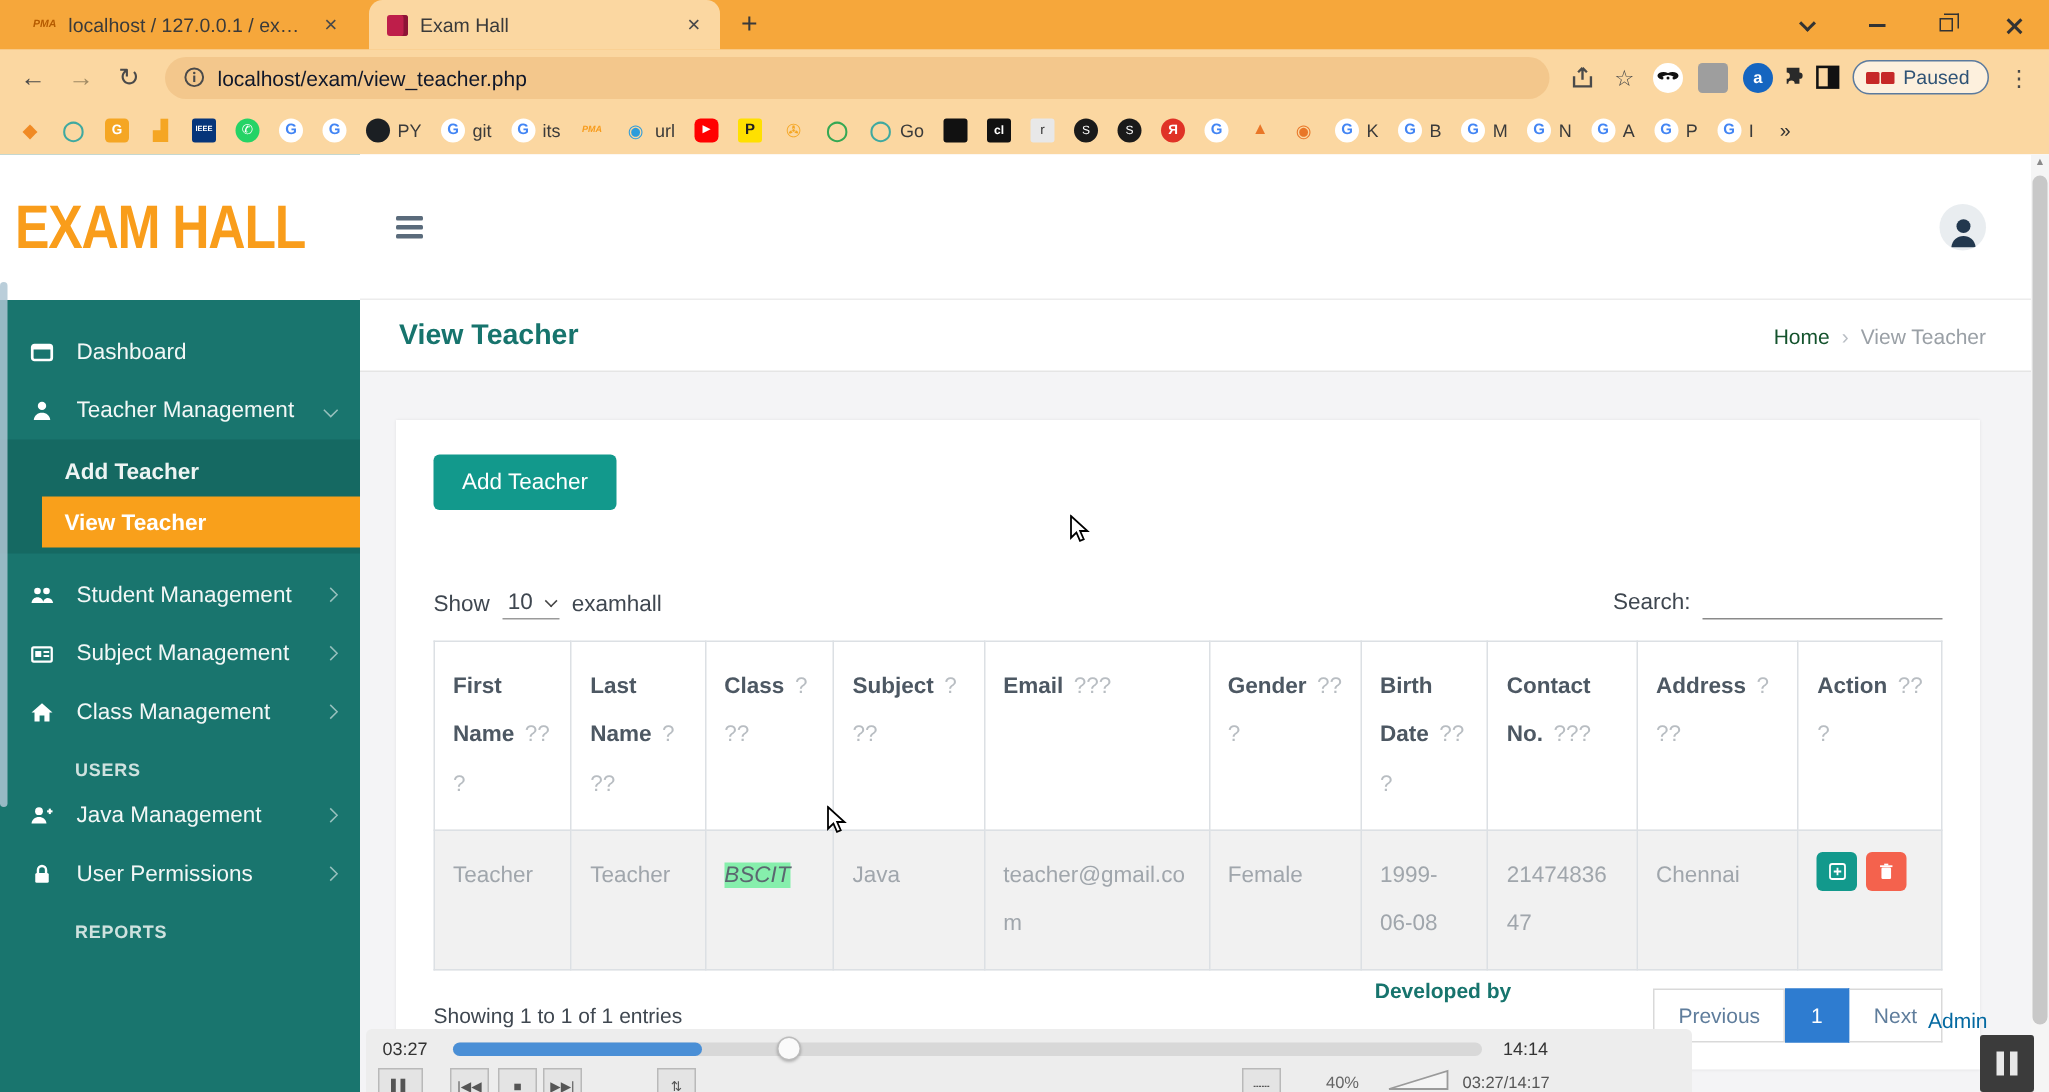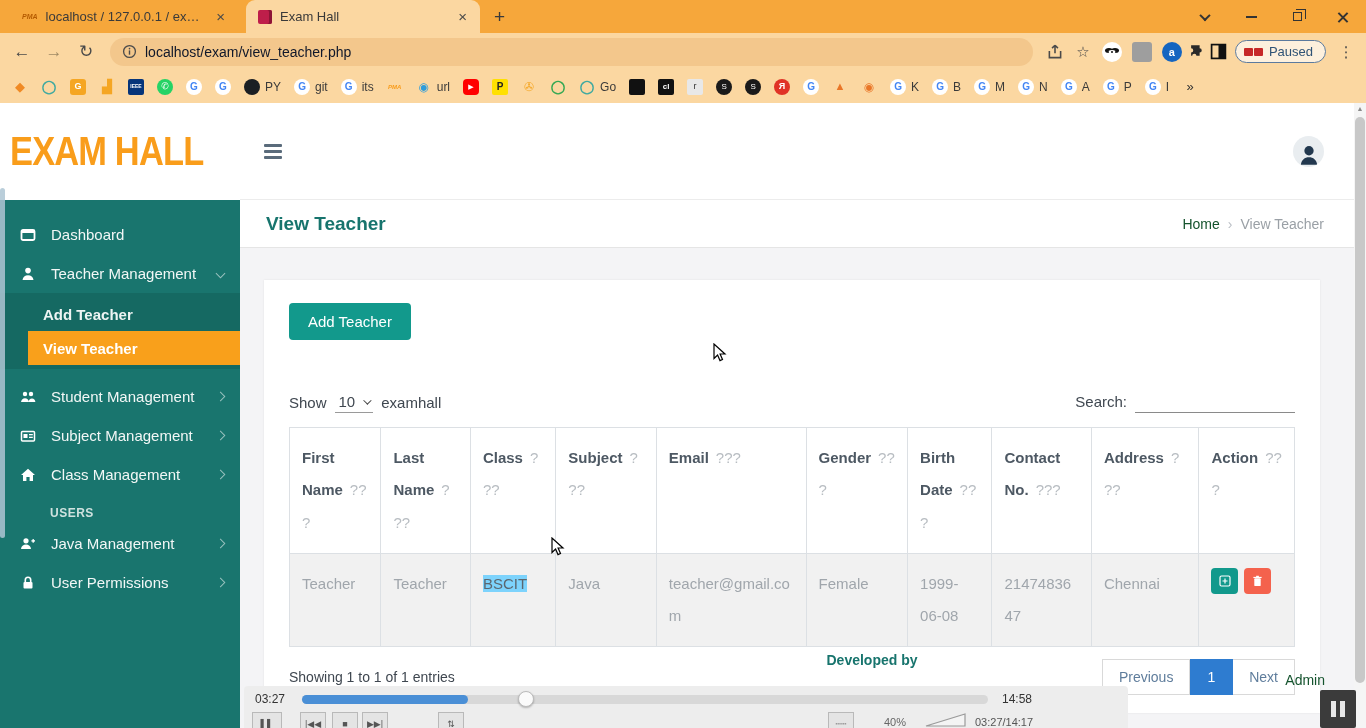--- a/index.html
+++ b/index.html
@@ -106,35 +106,35 @@
   .entries-select { display:inline-flex; align-items:center; gap:8px; border-bottom:1px solid #9a9a9a; padding:1px 4px 2px; }
   .entries-select .chev { width:6px; height:6px; border-right:1.6px solid #444; border-bottom:1.6px solid #444; transform:rotate(45deg) translateY(-2px); }
   .search-box { display:flex; align-items:flex-start; gap:8px;margin-left:12px; }
   .search-input { width:160px; border:none; border-bottom:1px solid #8a8a8a; height:20px; background:transparent; }
 
   table.dt { width:100%; border-collapse:collapse; margin-top:14px; table-layout:fixed; }
   .dt th, .dt td { border:1px solid #DCE0E4; text-align:left; vertical-align:top; padding:14px 12px; line-height:2.15; font-size:15px; word-wrap:break-word; }
   .dt th { color:#4D5863; font-weight:700; background:#fff; height:80px; }
   .dt td { color:#A0A6AC; background:#F1F1F1; height:85px; }
   .sortq { color:#B8BDC2; font-weight:400; margin-left:7px; }
-  .sel { background:#7dd3fc; color:#5b6770; }
+  .sel { background:#86efac; color:#5b6770;font-style:italic; }
   .actions { display:flex; gap:6px; }
   .act { width:27px; height:26px; border-radius:4px; border:none; display:flex; align-items:center; justify-content:center; color:#fff; font-size:12px; }
   .act-edit { background:#12998C; }
   .act-del { background:#F4624D; }
 
   .bottom-row { display:flex; justify-content:space-between; align-items:center; margin-top:12px; }
   .dt-info { font-size:14px; color:#3f4750; }
   .pager { display:flex; }
   .pg { border:1px solid #D9D9D9; background:#fff; color:#5F7D9C; font-size:14px; padding:9px 16px; }
   .pg + .pg { border-left:none; }
   .pg.active { background:#2E7CD0; border-color:#2E7CD0; color:#fff; padding:9px 17px; }
 
-  .developed { position:absolute; left:872px; top:652px; transform:translateX(-50%); color:#17746D; font-weight:700; font-size:14px; }
-  .admin { position:absolute; right:41px; top:672px; color:#14532d; font-size:14px; }
+  .developed { position:absolute; left:962px; top:652px; transform:translateX(-50%); color:#17746D; font-weight:700; font-size:14px; }
+  .admin { position:absolute; right:41px; top:672px; color:#0369a1; font-size:14px; }
 
   
   .vscroll { position:absolute; right:0; top:103px; width:12px; height:625px; background:#F5F5F5; }
   .vscroll .up { position:absolute; top:2px; left:0; width:12px; text-align:center; font-size:7px; color:#8a8a8a; }
   .vscroll .thumb { position:absolute; left:1px; top:14px; width:10px; height:566px; background:#C8C8C8; border-radius:5px; }
 
   
   .osd { position:absolute; left:244px; top:686px; width:884px; height:60px; background:#EDEDED; border-radius:4px 4px 0 0; font-size:12px; color:#333; }
   .osd .t1 { position:absolute; left:11px; top:6px; }
   .osd .t2 { position:absolute; left:758px; top:6px; }
@@ -406,20 +406,21 @@
         <span class="chev right"></span>
       </div>
       <div class="mi">
         <svg viewBox="0 0 16 16">
             <rect x="3.5" y="7" width="9" height="6.5" rx="1" fill="#fff"></rect>
             <path d="M5.3 7V5a2.7 2.7 0 0 1 5.4 0v2" fill="none" stroke="#fff" stroke-width="1.6"></path>
           </svg>
         <span>User Permissions</span>
         <span class="chev right"></span>
       </div>
+      <div class="section">REPORTS</div>
     </nav>
     <div class="side-scroll"></div>
   </div>
 
   <div class="main">
     <div class="topbar">
       <div class="hamburger">
           <i></i>
           <i></i>
           <i></i>
@@ -539,21 +540,21 @@
   <span class="up">▲</span>
   <div class="thumb"></div>
 </div>
 
 <div class="osd">
   <span class="t1">03:27</span>
   <div class="track">
     <div class="fill"></div>
     <div class="thumb"></div>
   </div>
-  <span class="t2">14:58</span>
+  <span class="t2">14:14</span>
 
   <span class="pbtn" style="left:8px;width:30px">▌▌</span>
   <span class="pbtn" style="left:56px">|◀◀</span>
   <span class="pbtn" style="left:88px">■</span>
   <span class="pbtn" style="left:118px">▶▶|</span>
   <span class="pbtn" style="left:194px">⇅</span>
   <span class="pbtn" style="left:584px">┄┄</span>
   <span class="vol-label">40%</span>
   <svg class="vol-tri" width="42" height="16" viewBox="0 0 42 16">
     <polygon points="1,14 40,14 40,2" fill="#f4f4f4" stroke="#9a9a9a" stroke-width="1.2"></polygon>

